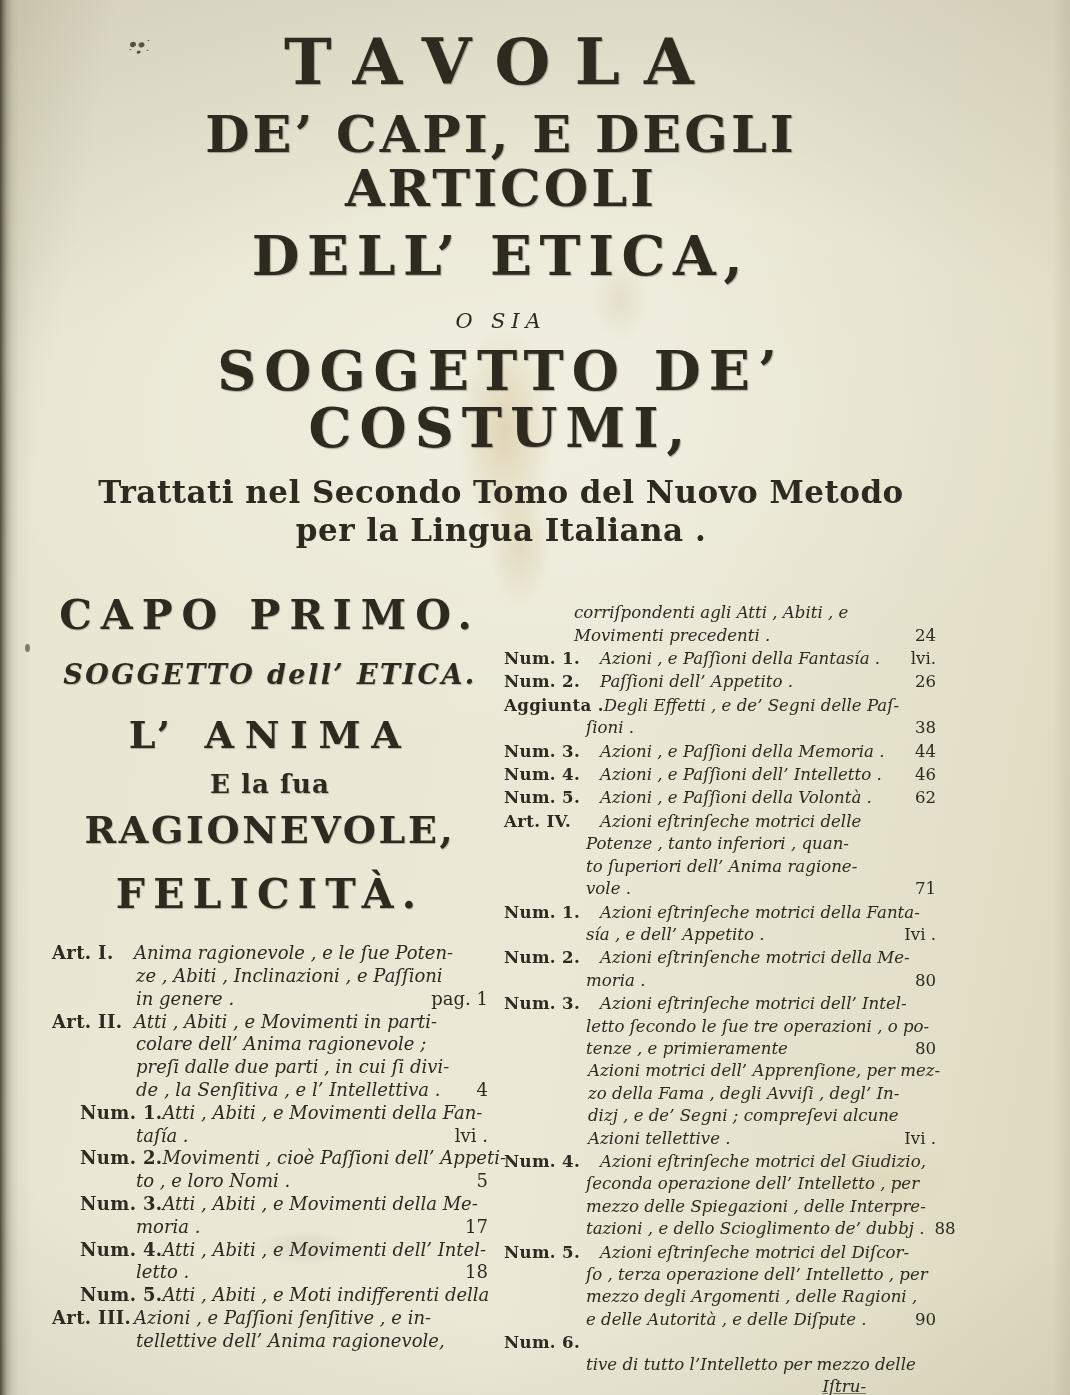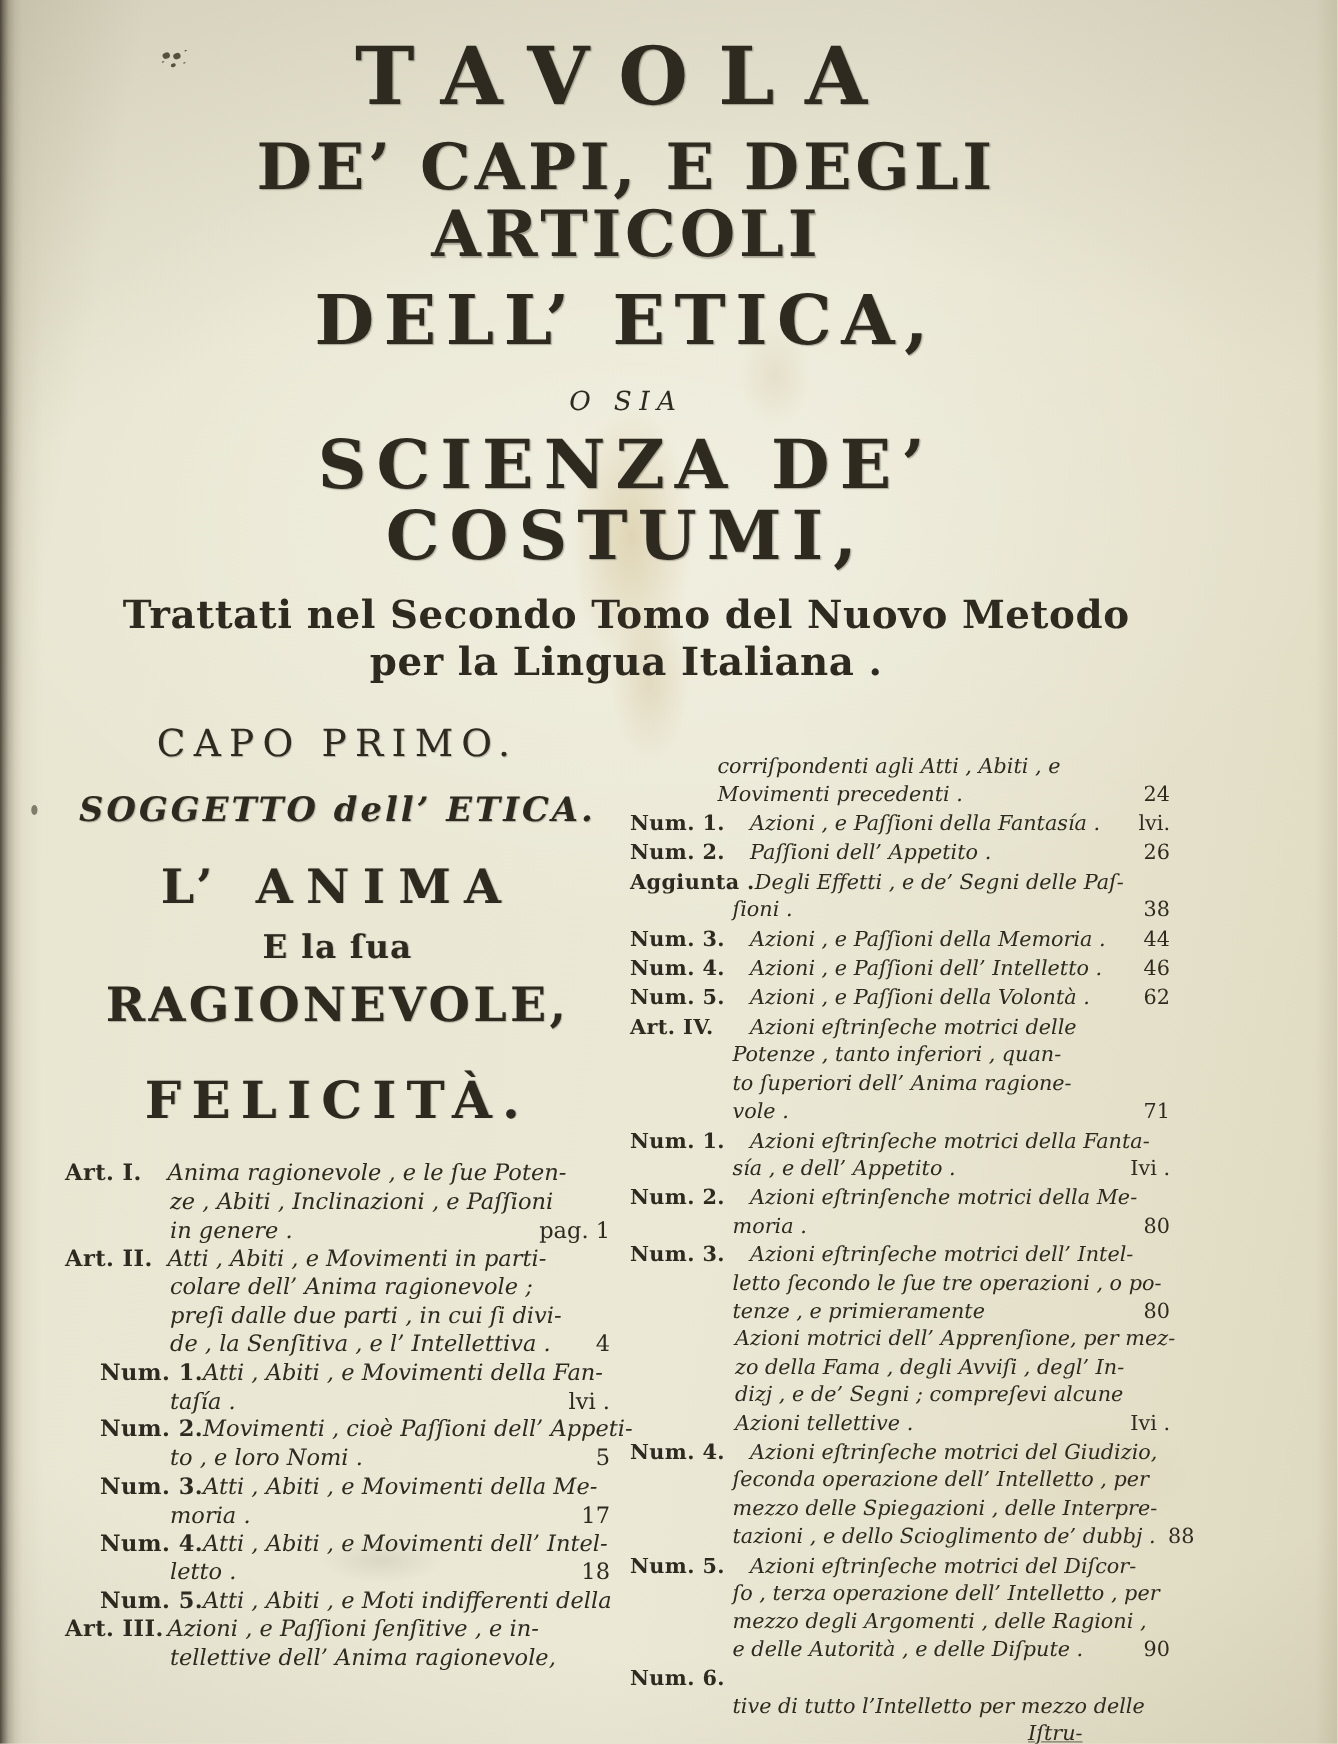--- a/index.html
+++ b/index.html
@@ -53,26 +53,26 @@
       text-shadow:1px 1px 1px rgba(46,42,32,.35);}
   .tag1{font-size:31px;font-weight:bold;margin-top:18px;letter-spacing:.015em;}
   .tag2{font-size:31px;font-weight:bold;margin-top:2px;letter-spacing:.015em;}
 
   
   .cols{display:flex;margin-top:26px;}
   .col-left{width:436px;flex:0 0 436px;}
   .col-right{width:432px;flex:0 0 432px;margin-left:16px;padding-top:4px;}
 
   .lh{text-align:center;text-shadow:.7px .7px .8px rgba(46,42,32,.3);}
-  .h-capo{font-size:30px;font-weight:normal;letter-spacing:.22em;margin-top:4px;}
+  .h-capo{font-size:41px;font-weight:bold;letter-spacing:.22em;margin-top:17px;}
   .h-sogg{font-size:27px;font-weight:bold;font-style:italic;letter-spacing:.09em;margin-top:20px;}
   .h-anima{font-size:38px;font-weight:bold;letter-spacing:.28em;margin-top:22px;}
   .h-ragio{font-size:38px;font-weight:bold;letter-spacing:.07em;margin-top:8px;}
   .h-elasua{font-size:26px;font-weight:bold;margin-top:12px;letter-spacing:.04em;}
-  .h-felicita{font-size:41px;font-weight:bold;letter-spacing:.2em;margin-top:30px;}
+  .h-felicita{font-size:41px;font-weight:bold;letter-spacing:.2em;margin-top:18px;}
 
   .entries{margin-top:24px;}
   .entry{font-style:italic;}
   .col-left .entry{font-size:18px;line-height:22.8px;}
   .col-right .entry{font-size:16.6px;line-height:22.4px;}
   .line{display:flex;align-items:baseline;}
   .lbl{font-style:normal;font-weight:bold;flex:0 0 auto;letter-spacing:.02em;}
   .col-left .lbl{min-width:82px;}
   .col-right .lbl{min-width:96px;}
   .txt{white-space:nowrap;}
@@ -94,21 +94,21 @@
   <div class="ink-blot"></div>
   <div class="speck"></div>
 
   <div class="content">
 
     <div class="titleblock">
       <div class="t1">TAVOLA</div>
       <div class="t2">DE’ CAPI, E DEGLI ARTICOLI</div>
       <div class="t3">DELL’ ETICA,</div>
       <div class="osia">O SIA</div>
-      <div class="scienza">SCIENZA DE’ COSTUMI,</div>
+      <div class="scienza">SOGGETTO DE’ COSTUMI,</div>
       <div class="tag1">Trattati nel Secondo Tomo del Nuovo Metodo</div>
       <div class="tag2">per la Lingua Italiana .</div>
     </div>
 
     <div class="cols">
 
       <div class="col-left">
         <div class="lh h-capo">CAPO PRIMO.</div>
         <div class="lh h-sogg">SOGGETTO dell’ ETICA.</div>
         <div class="lh h-anima">L’ ANIMA</div>

